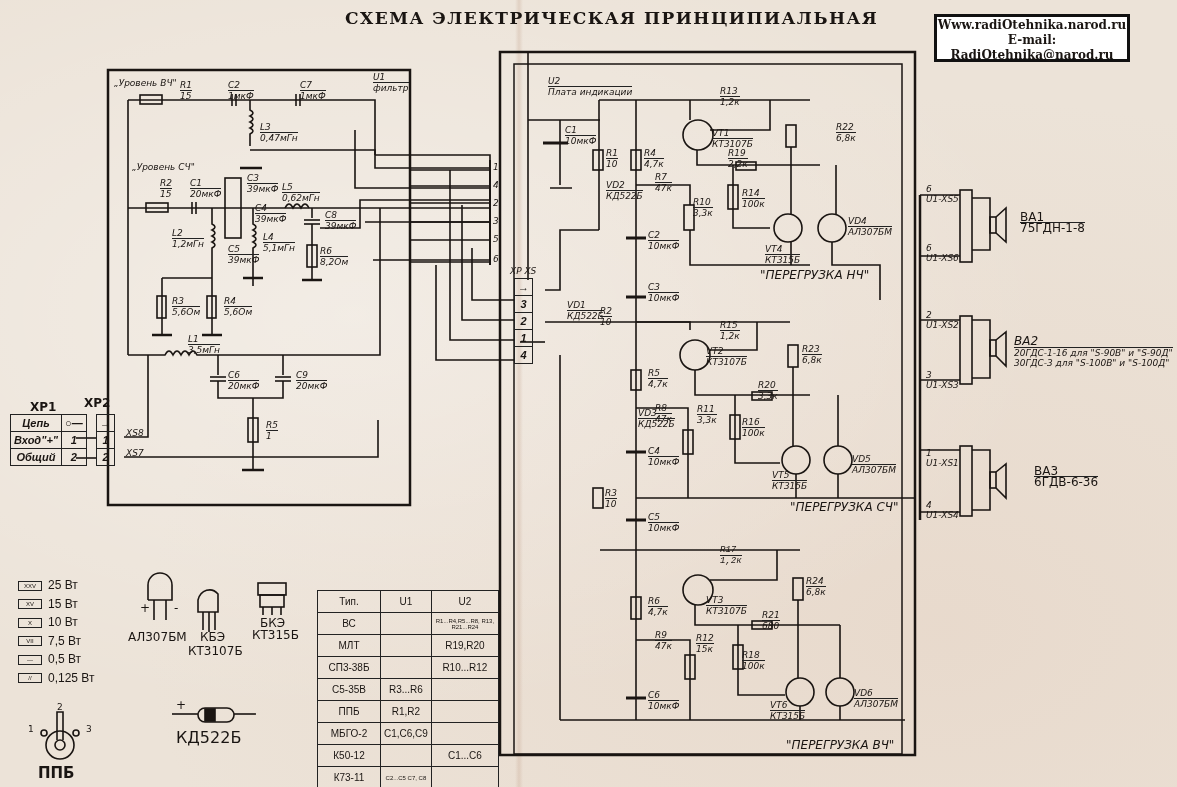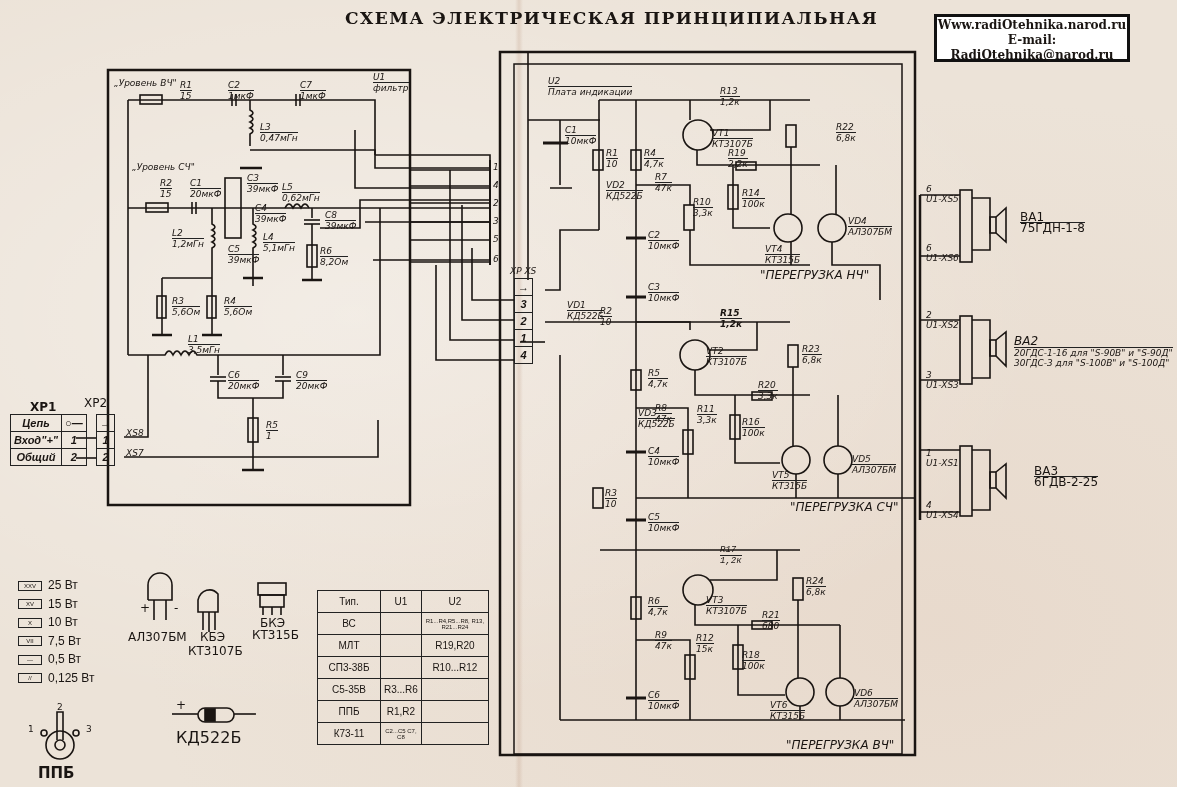--- a/index.html
+++ b/index.html
@@ -271,21 +271,21 @@
   <tr>
         <td>Вход"+"</td>
         <td>1</td>
       </tr>
   <tr>
         <td>Общий</td>
         <td>2</td>
       </tr>
 </tbody>
   </table>
-<div class="lbl big" style="left:84px;top:398px;font-weight:normal">XP2</div>
+<div class="lbl big" style="left:84px;top:398px;font-weight:bold">XP2</div>
 <table class="conn" style="left:96px;top:414px">
   <tbody>
       <tr>
         <td>→</td>
       </tr>
   <tr>
         <td>1</td>
       </tr>
   <tr>
         <td>2</td>
@@ -328,21 +328,21 @@
     <div class="lbl" style="left: 648px; top: 282px;"><span>C3</span><div class="val">10мкФ</div></div>
     <div class="lbl" style="left: 720px; top: 86px;"><span>R13</span><div class="val">1,2к</div></div>
     <div class="lbl" style="left: 712px; top: 128px;"><span>VT1</span><div class="val">КТ3107Б</div></div>
     <div class="lbl" style="left: 836px; top: 122px;"><span>R22</span><div class="val">6,8к</div></div>
     <div class="lbl" style="left: 728px; top: 148px;"><span>R19</span><div class="val">2,2к</div></div>
     <div class="lbl" style="left: 742px; top: 188px;"><span>R14</span><div class="val">100к</div></div>
     <div class="lbl" style="left: 765px; top: 244px;"><span>VT4</span><div class="val">КТ315Б</div></div>
     <div class="lbl" style="left: 848px; top: 216px;"><span>VD4</span><div class="val">АЛ307БМ</div></div>
     <div class="lbl" style="left: 567px; top: 300px;"><span>VD1</span><div class="val">КД522Б</div></div>
     <div class="lbl" style="left: 600px; top: 306px;"><span>R2</span><div class="val">10</div></div>
-    <div class="lbl" style="left: 720px; top: 308px; font-weight: bold;"><span>R15</span><div class="val">1,2к</div></div>
+    <div class="lbl" style="left: 720px; top: 320px;"><span>R15</span><div class="val">1,2к</div></div>
     <div class="lbl" style="left: 706px; top: 346px;"><span>VT2</span><div class="val">КТ3107Б</div></div>
     <div class="lbl" style="left: 802px; top: 344px;"><span>R23</span><div class="val">6,8к</div></div>
     <div class="lbl" style="left: 648px; top: 368px;"><span>R5</span><div class="val">4,7к</div></div>
     <div class="lbl" style="left: 758px; top: 380px;"><span>R20</span><div class="val">3,3к</div></div>
     <div class="lbl" style="left: 655px; top: 403px;"><span>R8</span><div class="val">47к</div></div>
     <div class="lbl" style="left: 697px; top: 404px;"><span>R11</span><div class="val">3,3к</div></div>
     <div class="lbl" style="left: 742px; top: 417px;"><span>R16</span><div class="val">100к</div></div>
     <div class="lbl" style="left: 600px; top: 408px; margin-left: 38px;"><span>VD3</span><div class="val">КД522Б</div></div>
     <div class="lbl" style="left: 648px; top: 446px;"><span>C4</span><div class="val">10мкФ</div></div>
     <div class="lbl" style="left: 772px; top: 470px;"><span>VT5</span><div class="val">КТ315Б</div></div>
@@ -369,21 +369,21 @@
 <div class="lbl" style="left:926px;top:184px"><span>6</span><br><span>U1-XS5</span></div>
 <div class="lbl" style="left:926px;top:243px"><span>6</span><br><span>U1-XS6</span></div>
 <div class="lbl big" style="left:1020px;top:212px"><span>BA1</span><div class="val">75ГДН-1-8</div></div>
 
 <div class="lbl" style="left:926px;top:310px"><span>2</span><br><span>U1-XS2</span></div>
 <div class="lbl" style="left:926px;top:370px"><span>3</span><br><span>U1-XS3</span></div>
 <div class="lbl" style="left:1014px;top:336px"><span style="font-size:12px">BA2</span><div class="val">20ГДС-1-16 для "S-90В" и "S-90Д"</div><div>30ГДС-3 для "S-100В" и "S-100Д"</div></div>
 
 <div class="lbl" style="left:926px;top:448px"><span>1</span><br><span>U1-XS1</span></div>
 <div class="lbl" style="left:926px;top:500px"><span>4</span><br><span>U1-XS4</span></div>
-<div class="lbl big" style="left:1034px;top:466px"><span>BA3</span><div class="val">6ГДВ-2-25</div></div>
+<div class="lbl big" style="left:1034px;top:466px"><span>BA3</span><div class="val">6ГДВ-6-36</div></div>
 
 <div id="power-legend">
     <div class="legend-row" style="top: 578px;"><span class="sym">XXV</span><span>25 Вт</span></div>
     <div class="legend-row" style="top: 596.5px;"><span class="sym">XV</span><span>15 Вт</span></div>
     <div class="legend-row" style="top: 615px;"><span class="sym">X</span><span>10 Вт</span></div>
     <div class="legend-row" style="top: 633.5px;"><span class="sym">VII</span><span>7,5 Вт</span></div>
     <div class="legend-row" style="top: 652px;"><span class="sym">—</span><span>0,5 Вт</span></div>
     <div class="legend-row" style="top: 670.5px;"><span class="sym">//</span><span>0,125 Вт</span></div>
   </div>
 
@@ -429,18 +429,28 @@
         <td>С5-35В</td>
         <td>R3...R6</td>
         <td></td>
       </tr>
       <tr>
         <td>ППБ</td>
         <td>R1,R2</td>
         <td></td>
       </tr>
       <tr>
+        <td>МБГО-2</td>
+        <td>C1,C6,C9</td>
+        <td></td>
+      </tr>
+      <tr>
+        <td>К50-12</td>
+        <td></td>
+        <td>C1...C6</td>
+      </tr>
+      <tr>
         <td>К73-11</td>
         <td class="small">C2...C5 C7, C8</td>
         <td></td>
       </tr>
     </tbody>
 </table>
 
 </body></html>

